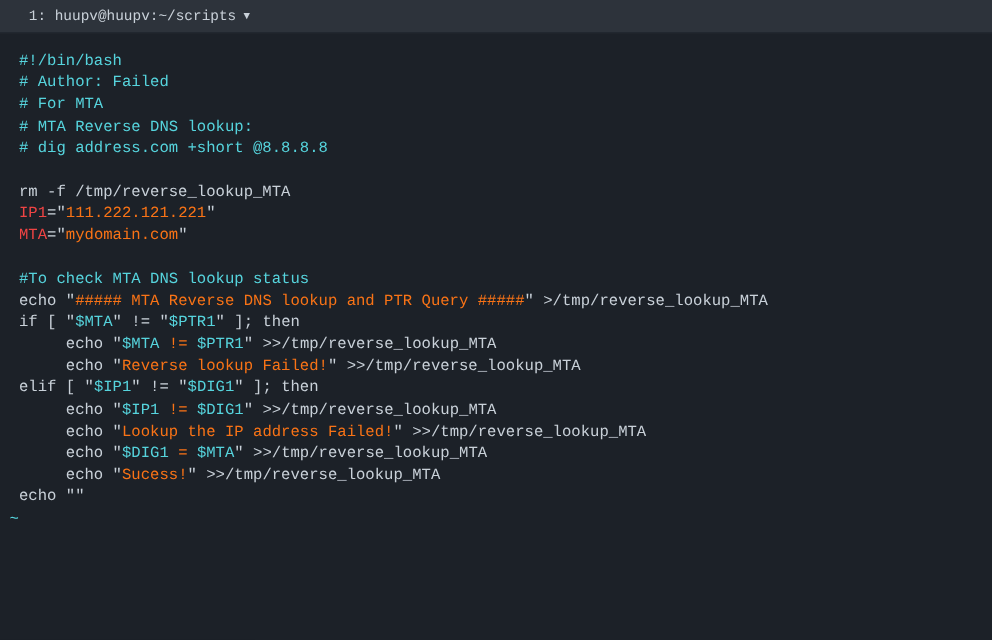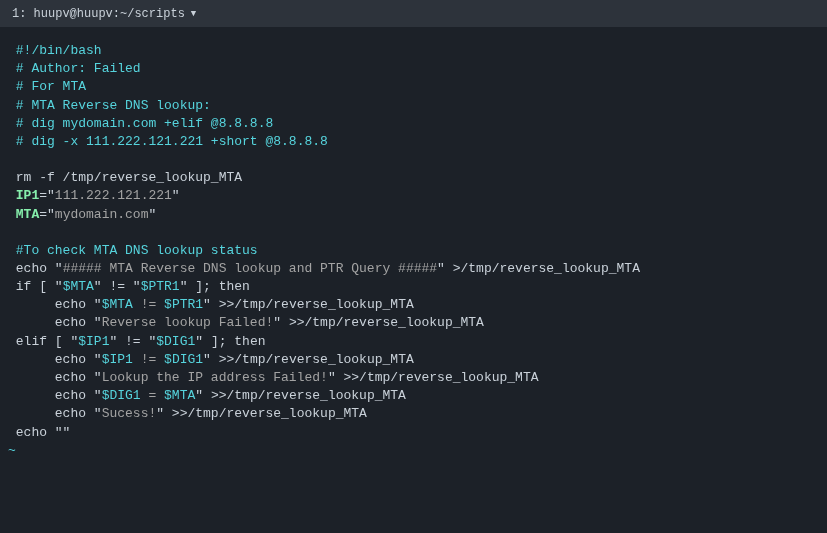--- a/index.html
+++ b/index.html
@@ -13,61 +13,60 @@
       background: #1c2128;
       font-family: 'Consolas', 'Monaco', 'Courier New', monospace;
       font-size: 13px;
       overflow: hidden;
     }
     .title-bar {
       background: #2d333b;
       height: 28px;
       display: flex;
       align-items: center;
-      padding-left: 12px;
+      padding-left: 24px;
       color: #c9d1d9;
       font-size: 12px;
       border-bottom: 1px solid #1c2128;
     }
     .title-bar .dropdown {
       margin-left: 6px;
       font-size: 9px;
     }
     .terminal {
       padding: 14px 8px 8px 8px;
       line-height: 1.4;
     }
     .line {
       white-space: pre;
       color: #c9d1d9;
     }
     .comment { color: #56d4dd; margin-top: 24px; }
     .white { color: #c9d1d9; text-align: right; }
     .keyword { color: #56d4dd; }
-    .string { color: #a3a3a3; }
+    .string { color: #f97316; }
     .var { color: #56d4dd; }
-    .ident { color: #86efac; font-weight: bold; }
+    .ident { color: #ef4444; font-weight: normal; }
     .tilde { color: #56d4dd; }
     .empty-line { height: 18px; }
   </style>
 </head>
 <body>
 
 <div class="title-bar">
   <span>1: huupv@huupv:~/scripts</span>
   <span class="dropdown">▼</span>
 </div>
 
 <div class="terminal">
   <div class="line"> <span class="comment">#!/bin/bash</span></div>
   <div class="line"> <span class="comment"># Author: Failed</span></div>
   <div class="line"> <span class="comment"># For MTA</span></div>
   <div class="line"> <span class="comment"># MTA Reverse DNS lookup:</span></div>
-  <div class="line"> <span class="comment"># dig mydomain.com +elif @8.8.8.8</span></div>
-  <div class="line"> <span class="comment"># dig -x 111.222.121.221 +short @8.8.8.8</span></div>
+  <div class="line"> <span class="comment"># dig address.com +short @8.8.8.8</span></div>
   <div class="empty-line"></div>
   <div class="line"> <span class="white">rm -f /tmp/reverse_lookup_MTA</span></div>
   <div class="line"> <span class="ident">IP1</span><span class="white">="</span><span class="string">111.222.121.221</span><span class="white">"</span></div>
   <div class="line"> <span class="ident">MTA</span><span class="white">="</span><span class="string">mydomain.com</span><span class="white">"</span></div>
   <div class="empty-line"></div>
   <div class="line"> <span class="comment">#To check MTA DNS lookup status</span></div>
   <div class="line"> <span class="white">echo "</span><span class="string">##### MTA Reverse DNS lookup and PTR Query #####</span><span class="white">" &gt;/tmp/reverse_lookup_MTA</span></div>
   <div class="line"> <span class="white">if [ "</span><span class="var">$MTA</span><span class="white">" != "</span><span class="var">$PTR1</span><span class="white">" ]; then</span></div>
   <div class="line"> <span class="white">     echo "</span><span class="var">$MTA</span><span class="string"> != </span><span class="var">$PTR1</span><span class="white">" &gt;&gt;/tmp/reverse_lookup_MTA</span></div>
   <div class="line"> <span class="white">     echo "</span><span class="string">Reverse lookup Failed!</span><span class="white">" &gt;&gt;/tmp/reverse_lookup_MTA</span></div>

